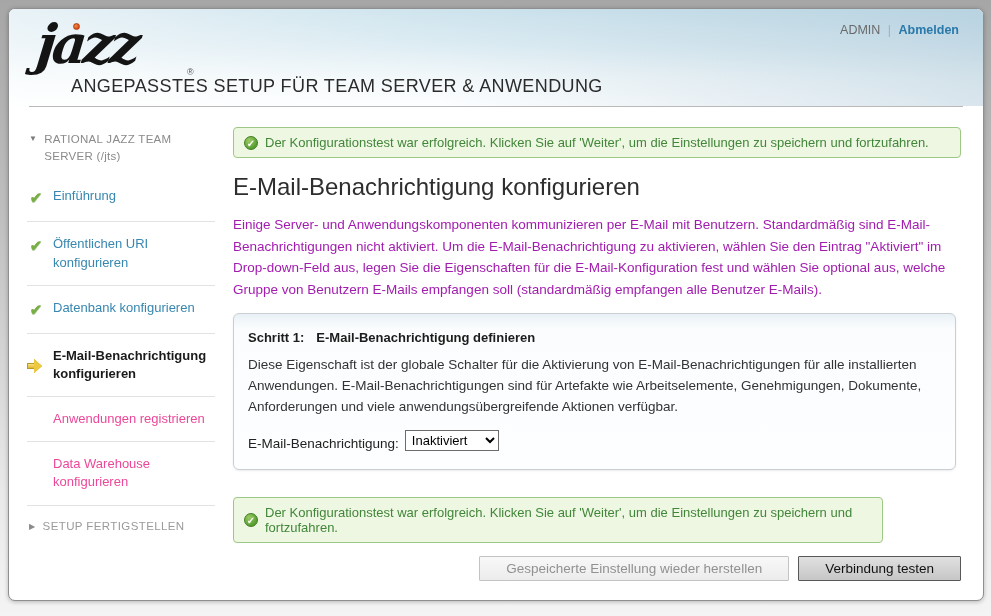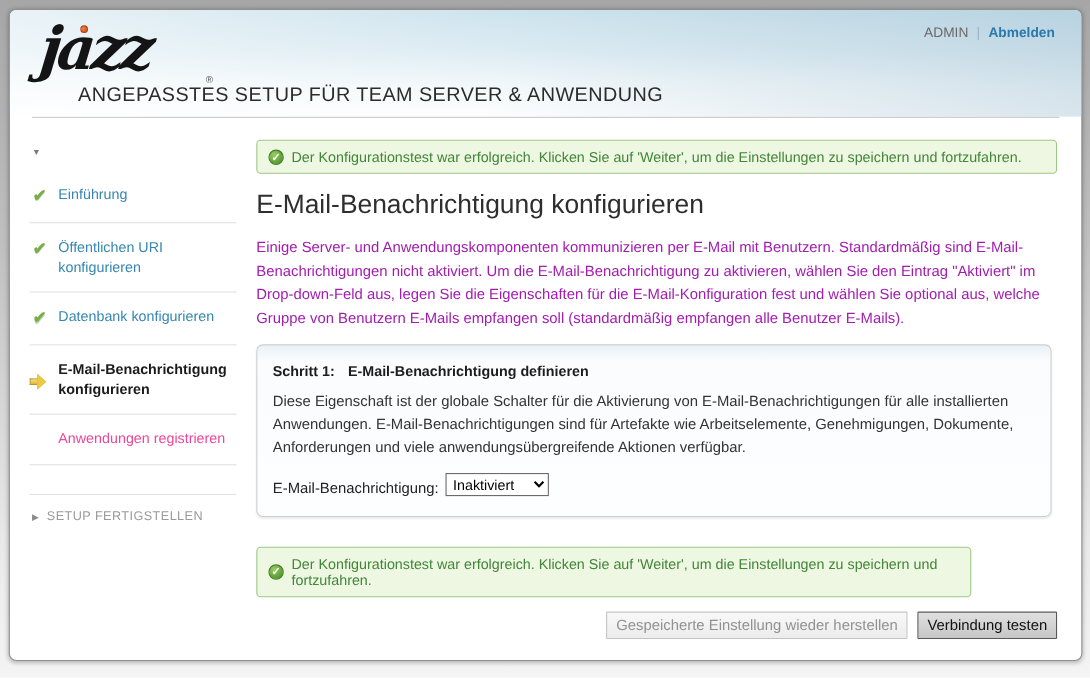--- a/index.html
+++ b/index.html
@@ -101,21 +101,21 @@
     border: 1px solid #6b6b6b; background: #fff; padding: 1px 2px; height: 21px; min-width: 94px;
   }
   .banner2-wrap { margin-top: 27px; }
   .btn-row { display: flex; justify-content: flex-end; align-items: center; gap: 9px; }
   .btn-row.row1 { margin-top: 13px; }
   .main-rule { margin-top: 19px; border-bottom: 1px solid #cfcfcf; }
   .btn {
     font-family: "Liberation Sans", sans-serif; font-size: 13.5px; color: #111;
     background: linear-gradient(#ececec, #d2d2d2);
     border: 1px solid #6f6f6f; border-radius: 1px;
-    padding: 3px 8px; height: 25px; cursor: pointer;
+    padding: 3px 26px; height: 25px; cursor: pointer;
   }
   .btn.dark { background: linear-gradient(#e0e0e0, #c6c6c6); border-color: #585858; }
   .btn.disabled { background: linear-gradient(#f8f8f8, #ececec); border-color: #c3c3c3; color: #919191; cursor: default; }
 </style>
 </head>
 <body>
 
 <div class="window">
 
   <div class="header">
@@ -129,20 +129,21 @@
     <div class="logo-reg">®</div>
     <div class="app-title">ANGEPASSTES SETUP FÜR TEAM SERVER &amp; ANWENDUNG</div>
   </div>
   <div class="header-rule"></div>
 
   <div class="content">
 
     <div class="sidebar">
       <div class="side-root">
         <span class="tri-down">▼</span>
+        <span class="side-label">RATIONAL JAZZ TEAM SERVER  (/jts)</span>
       </div>
 
       <div class="side-item done">
         <span class="side-icon check-icon">✔</span>
         <span class="side-label">Einführung</span>
       </div>
 
       <div class="side-item done">
         <span class="side-icon check-icon">✔</span>
         <span class="side-label">Öffentlichen URI konfigurieren</span>
@@ -162,20 +163,21 @@
       </div>
 
       <div class="side-item pending">
         <span class="side-icon"></span>
         <span class="side-label">Anwendungen registrieren</span>
       </div>
 
 
       <div class="side-item pending">
         <span class="side-icon"></span>
+        <span class="side-label">Data Warehouse konfigurieren</span>
       </div>
 
       <div class="side-footer">
         <span class="tri-right">▶</span>
         <span class="side-label">SETUP FERTIGSTELLEN</span>
       </div>
     </div>
 
     <div class="main">
 

